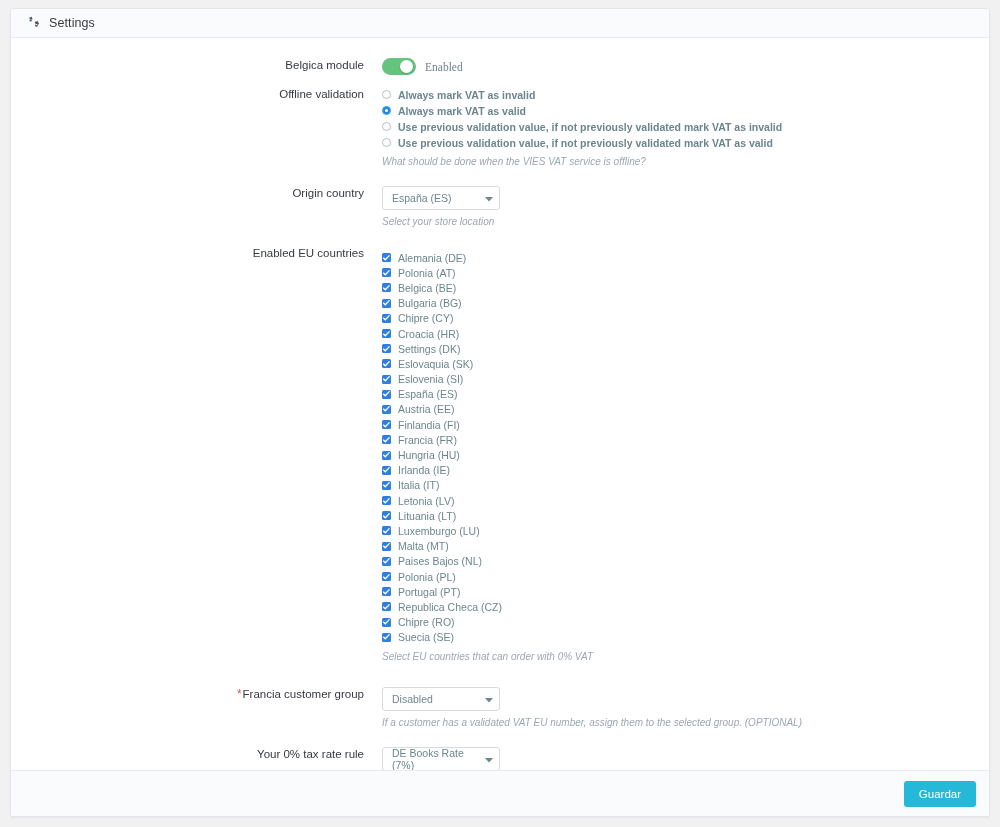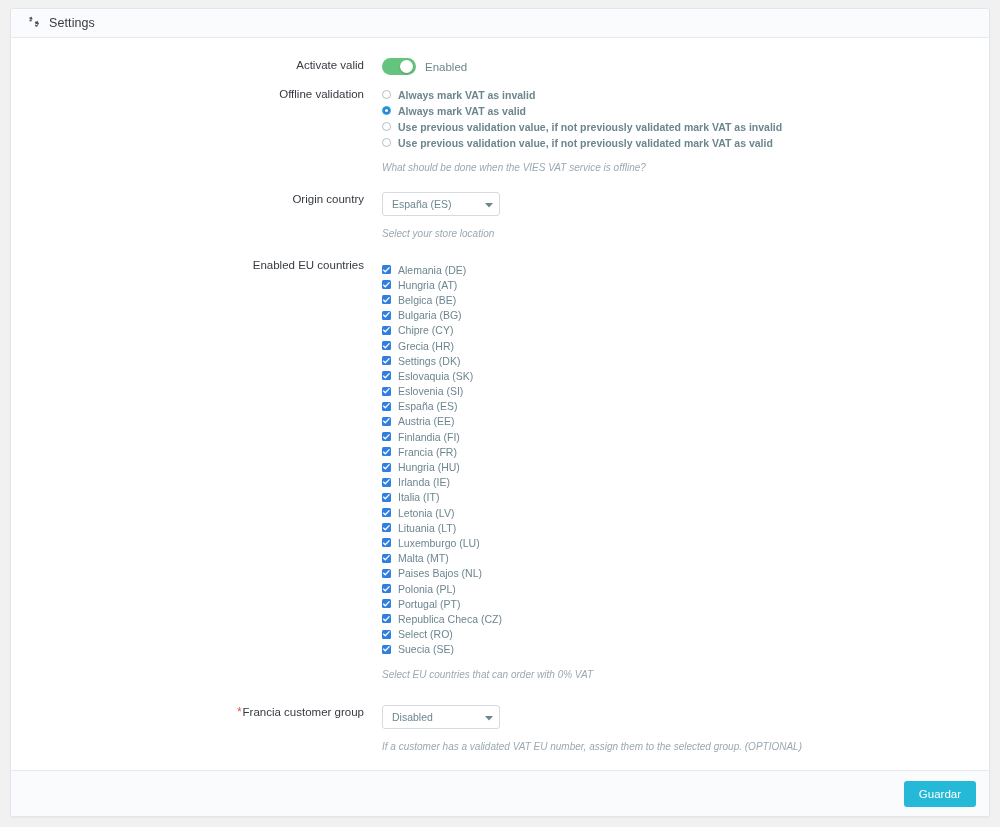--- a/index.html
+++ b/index.html
@@ -75,40 +75,40 @@
   .toggle {
     width: 34px; height: 17px; border-radius: 10px;
     background: #64c37d; position: relative; flex: none;
   }
   .toggle .knob {
     position: absolute; top: 2px; left: 18px;
     width: 13px; height: 13px; border-radius: 50%;
     background: #fff;
     box-shadow: 0 1px 2px rgba(0,0,0,.2);
   }
-  .toggle-label { font-size: 11.5px; color: #6c868e; }
+  .toggle-label { font-size: 11.5px; color: #6c868e; font-family: Liberation Serif, serif; }
 
   
   .radio-list { margin-top: 0; }
   .radio-item { display: flex; align-items: center; gap: 7px; height: 15px; margin-bottom: 1px; font-weight: bold; }
   .radio {
     width: 9px; height: 9px; border-radius: 50%;
     border: 1px solid #b3bec4; background: #fff; flex: none;
     position: relative;
   }
   .radio.checked { border-color: #25b9d7; background: #2e7fe0; }
   .radio.checked::after {
     content: ""; position: absolute; left: 2px; top: 2px;
     width: 3px; height: 3px; border-radius: 50%; background: #fff;
   }
   .radio-text { font-size: 10.5px; color: #6c868e; }
 
   .hint {
     font-size: 10px; font-style: italic; color: #9aa8b1;
-    margin-top: 11px; line-height: 13px;
+    margin-top: 5px; line-height: 13px;
   }
 
   
   .select {
     width: 118px; height: 24px;
     border: 1px solid #d6dbe0; border-radius: 3px;
     background: #fff;
     display: flex; align-items: center;
     padding: 0 6px 0 9px;
     font-size: 10.5px; color: #6c868e;
@@ -160,21 +160,21 @@
             <path d="M10.2 5.6l1.1.2.6-.9 1.3.5-.1 1.1.9.6-.5 1.3-1.1-.1-.6.9-1.3-.5.1-1.1-.9-.6.5-1.3zM11.4 8.1a1.35 1.35 0 1 0 .01 2.7 1.35 1.35 0 0 0-.01-2.7z"></path>
           </g>
         </svg>
       </span>
       <span class="title">Settings</span>
     </div>
 
     <div class="panel-body">
 
       <div class="form-row">
-        <div class="label-col">Activate valid</div>
+        <div class="label-col">Belgica module</div>
         <div class="field-col">
           <div class="toggle-wrap">
             <div class="toggle">
               <div class="knob"></div>
             </div>
             <span class="toggle-label">Enabled</span>
           </div>
         </div>
       </div>
 
@@ -235,21 +235,21 @@
                   </svg>
                 </span>
                 <span class="cb-text">Alemania (DE)</span>
               </div>
               <div class="cb-item">
                 <span class="cb">
                   <svg width="7" height="6" viewBox="0 0 7 6">
                     <path d="M0.3 2.8L2.3 4.8L6.5 0.4" stroke="#fff" stroke-width="1.3" fill="none"></path>
                   </svg>
                 </span>
-                <span class="cb-text">Hungria (AT)</span>
+                <span class="cb-text">Polonia (AT)</span>
               </div>
               <div class="cb-item">
                 <span class="cb">
                   <svg width="7" height="6" viewBox="0 0 7 6">
                     <path d="M0.3 2.8L2.3 4.8L6.5 0.4" stroke="#fff" stroke-width="1.3" fill="none"></path>
                   </svg>
                 </span>
                 <span class="cb-text">Belgica (BE)</span>
               </div>
               <div class="cb-item">
@@ -267,21 +267,21 @@
                   </svg>
                 </span>
                 <span class="cb-text">Chipre (CY)</span>
               </div>
               <div class="cb-item">
                 <span class="cb">
                   <svg width="7" height="6" viewBox="0 0 7 6">
                     <path d="M0.3 2.8L2.3 4.8L6.5 0.4" stroke="#fff" stroke-width="1.3" fill="none"></path>
                   </svg>
                 </span>
-                <span class="cb-text">Grecia (HR)</span>
+                <span class="cb-text">Croacia (HR)</span>
               </div>
               <div class="cb-item">
                 <span class="cb">
                   <svg width="7" height="6" viewBox="0 0 7 6">
                     <path d="M0.3 2.8L2.3 4.8L6.5 0.4" stroke="#fff" stroke-width="1.3" fill="none"></path>
                   </svg>
                 </span>
                 <span class="cb-text">Settings (DK)</span>
               </div>
               <div class="cb-item">
@@ -419,21 +419,21 @@
                   </svg>
                 </span>
                 <span class="cb-text">Republica Checa (CZ)</span>
               </div>
               <div class="cb-item">
                 <span class="cb">
                   <svg width="7" height="6" viewBox="0 0 7 6">
                     <path d="M0.3 2.8L2.3 4.8L6.5 0.4" stroke="#fff" stroke-width="1.3" fill="none"></path>
                   </svg>
                 </span>
-                <span class="cb-text">Select (RO)</span>
+                <span class="cb-text">Chipre (RO)</span>
               </div>
               <div class="cb-item">
                 <span class="cb">
                   <svg width="7" height="6" viewBox="0 0 7 6">
                     <path d="M0.3 2.8L2.3 4.8L6.5 0.4" stroke="#fff" stroke-width="1.3" fill="none"></path>
                   </svg>
                 </span>
                 <span class="cb-text">Suecia (SE)</span>
               </div>
             </div>

